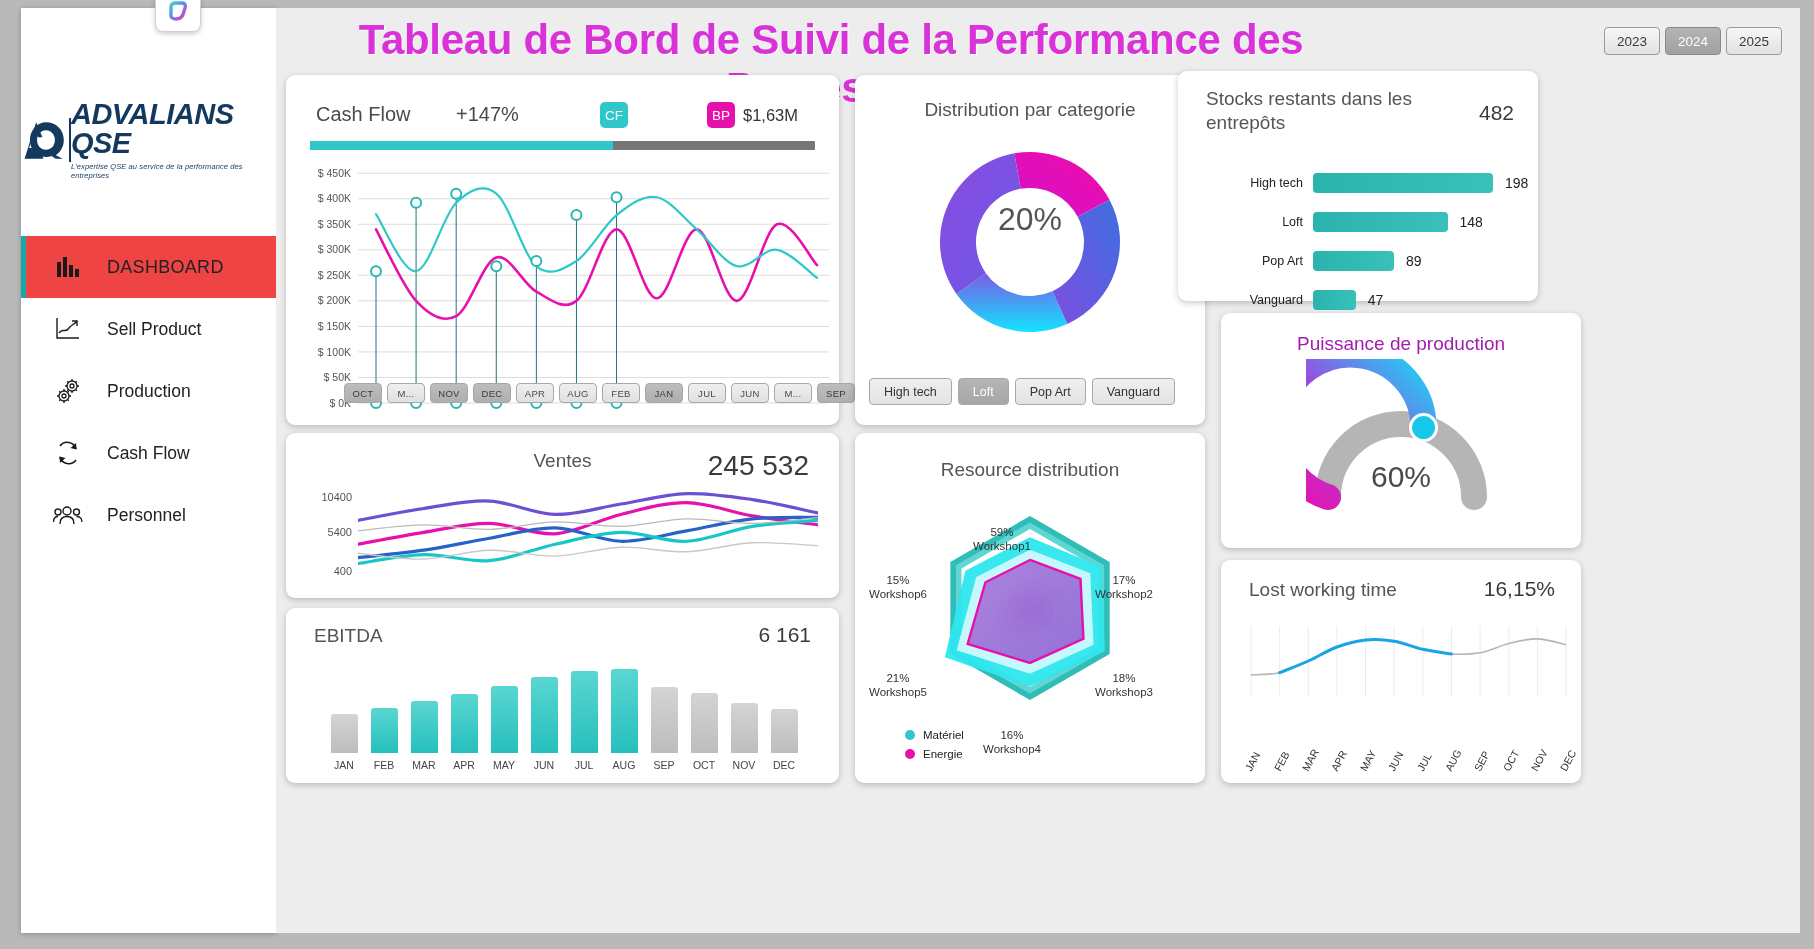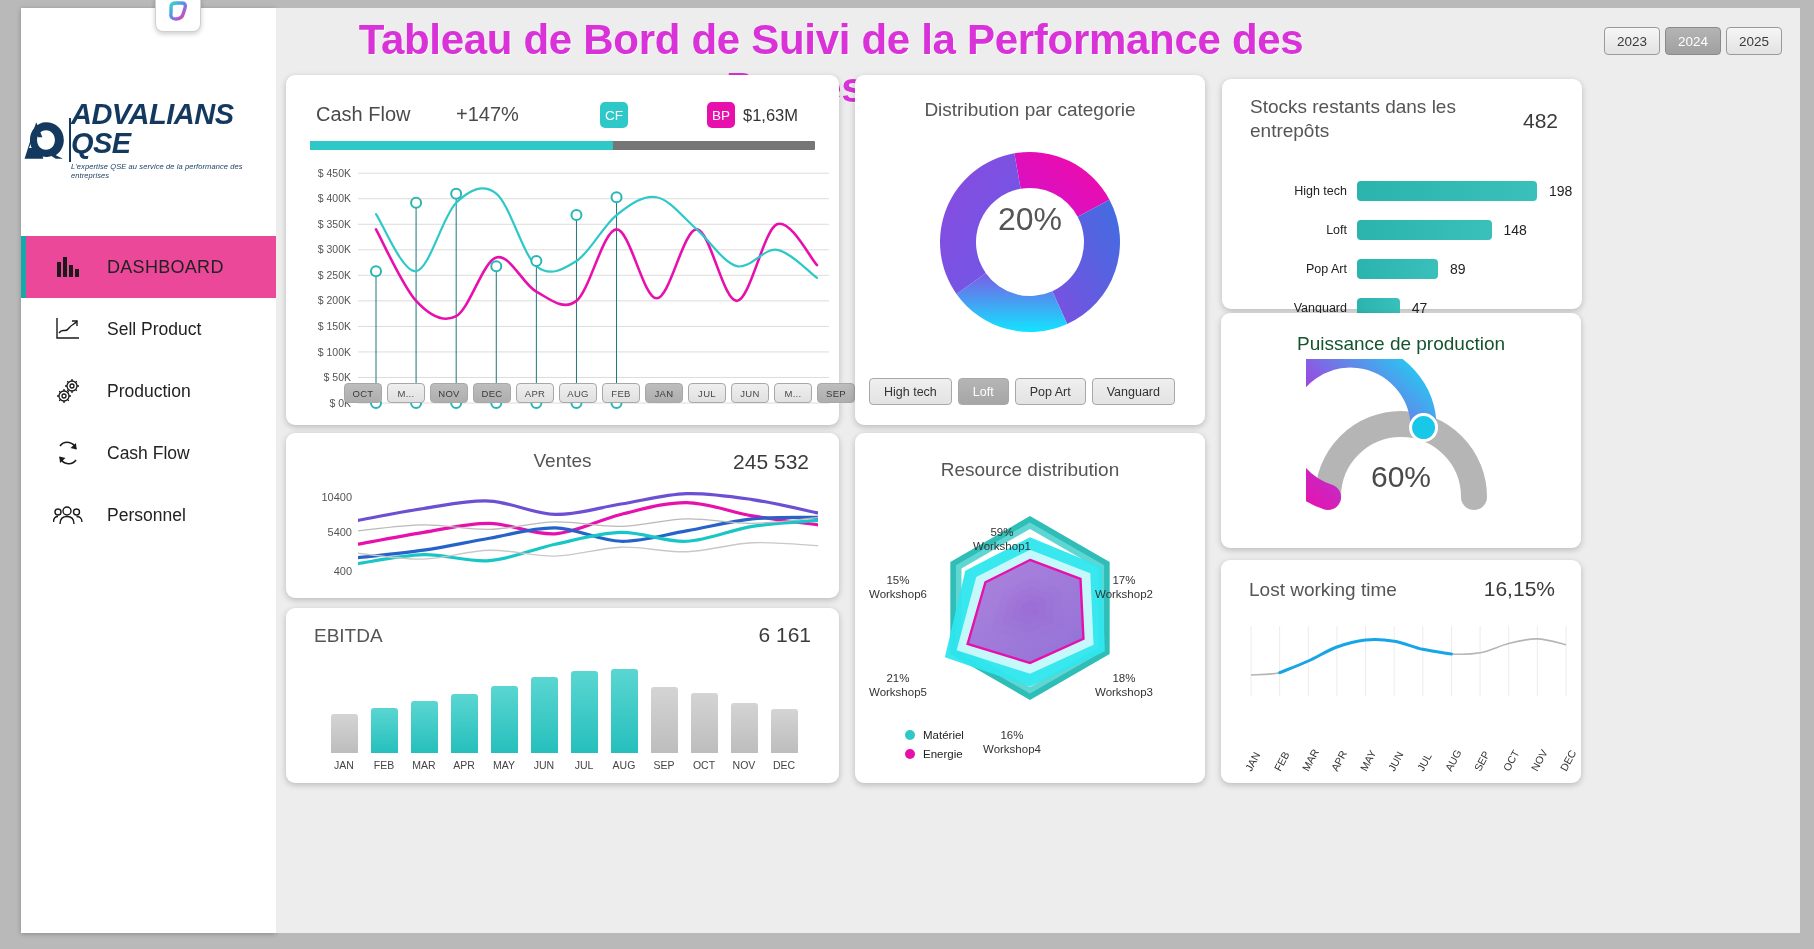--- a/index.html
+++ b/index.html
@@ -32,21 +32,21 @@
     font-size: 7.5px; font-style: italic; color: #14395f;
     margin-top: 4px; letter-spacing: .1px;
   }
 
   .nav { position: absolute; top: 228px; left: 0; width: 100%; }
   .nav-item {
     position: relative; display: flex; align-items: center;
     height: 62px; padding-left: 32px; gap: 24px;
     color: #222; font-size: 17.5px; cursor: pointer;
   }
-  .nav-item.active { background: #ec4899; }
+  .nav-item.active { background: #ef4444; }
   .nav-item.active::before {
     content: ""; position: absolute; left: 0; top: 0;
     width: 5px; height: 100%; background: #18a8a8;
   }
   .nav-item.active .nav-label { font-size: 18px; letter-spacing: .3px; }
   .nav-icon { width: 30px; height: 30px; display: flex; align-items: center; justify-content: center; flex: none; }
 
   
   .copilot {
     position: absolute; left: 155px; top: -8px;
@@ -108,21 +108,21 @@
     width: 38px; height: 20px; border: 1px solid #a8a8a8; border-radius: 4px;
     background: linear-gradient(#efefef,#e0e0e0);
     font-size: 9.5px; color: #4a4a4a; letter-spacing: .3px;
     display: flex; align-items: center; justify-content: center; cursor: pointer;
   }
   .m-btn.sel { background: linear-gradient(#bdbdbd,#aeaeae); color: #3a3a3a; }
 
   
   #ventes { left: 10px; top: 425px; width: 553px; height: 165px; }
   .v-title { position: absolute; top: 17px; left: 0; width: 100%; text-align: center; font-size: 19px; color: #555; }
-  .v-value { position: absolute; top: 17px; right: 30px; font-size: 21px; color: #3b3b3b; }
+  .v-value { position: absolute; top: 17px; right: 30px; font-size: 28px; color: #3b3b3b; }
   .v-axis { position: absolute; left: 16px; font-size: 11px; color: #555; width: 50px; text-align: right; }
 
   
   #ebitda { left: 10px; top: 600px; width: 553px; height: 175px; }
   .e-title { position: absolute; top: 17px; left: 28px; font-size: 19px; color: #555; }
   .e-value { position: absolute; top: 15px; right: 28px; font-size: 21px; color: #3b3b3b; }
   .bars { position: absolute; left: 38px; top: 55px; width: 480px; height: 108px; display: flex; align-items: flex-end; gap: 0; }
   .bcol { flex: 1; display: flex; flex-direction: column; align-items: center; justify-content: flex-end; height: 100%; }
   .bar { width: 27px; border-radius: 3px 3px 0 0; }
   .blab { font-size: 10.5px; color: #444; margin-top: 6px; }
@@ -145,32 +145,32 @@
 
   
   #resource { left: 579px; top: 425px; width: 350px; height: 350px; }
   .r-title { position: absolute; top: 26px; left: 0; width: 100%; text-align: center; font-size: 19px; color: #555; }
   .r-lab { position: absolute; font-size: 11.5px; color: #333; text-align: center; line-height: 1.25; white-space: nowrap; }
   .r-legend { position: absolute; left: 18px; bottom: 16px; font-size: 11.5px; color: #222; }
   .r-leg-row { display: flex; align-items: center; gap: 8px; margin-bottom: 7px; padding-left: 32px; }
   .dot { width: 10px; height: 10px; border-radius: 50%; }
 
   
-  #stocks { left: 946px; top: 63px; width: 360px; height: 230px; margin-top: 8px; }
+  #stocks { left: 902px; top: 63px; width: 360px; height: 230px; }
   .s-title { position: absolute; top: 16px; left: 28px; width: 220px; font-size: 19px; color: #555; line-height: 1.28; }
   .s-total { position: absolute; top: 30px; right: 24px; font-size: 21px; color: #3a3a3a; }
   .s-rows { position: absolute; top: 92px; left: 0; width: 100%; }
   .s-row { display: flex; align-items: center; height: 39px; }
   .s-lab { width: 135px; text-align: right; font-size: 12.5px; color: #222; padding-right: 10px; }
   .s-bar { height: 20px; border-radius: 4px; background: linear-gradient(90deg,#2bb3ad,#39c0ba); }
   .s-val { font-size: 14px; color: #222; padding-left: 12px; }
 
   
   #gauge { left: 945px; top: 305px; width: 360px; height: 235px; }
-  .g-title { position: absolute; top: 20px; left: 0; width: 100%; text-align: center; font-size: 19px; color: #14532d; }
+  .g-title { position: absolute; top: 20px; left: 0; width: 100%; text-align: center; font-size: 19px; color: #a21caf; }
   .g-wrap { position: absolute; top: 46px; left: 0; width: 100%; display: flex; justify-content: center; }
   .g-val { position: absolute; top: 147px; left: 0; width: 100%; text-align: center; font-size: 30px; color: #4a4a4a; }
 
   
   #lost { left: 945px; top: 552px; width: 360px; height: 223px; }
   .l-title { position: absolute; top: 19px; left: 28px; font-size: 19px; color: #555; }
   .l-value { position: absolute; top: 17px; right: 26px; font-size: 21px; color: #3b3b3b; }
   .l-plot { position: absolute; top: 58px; left: 0; width: 100%; }
   .l-labs { position: absolute; bottom: 8px; left: 40px; width: 290px; height: 48px; }
   .l-lab {

